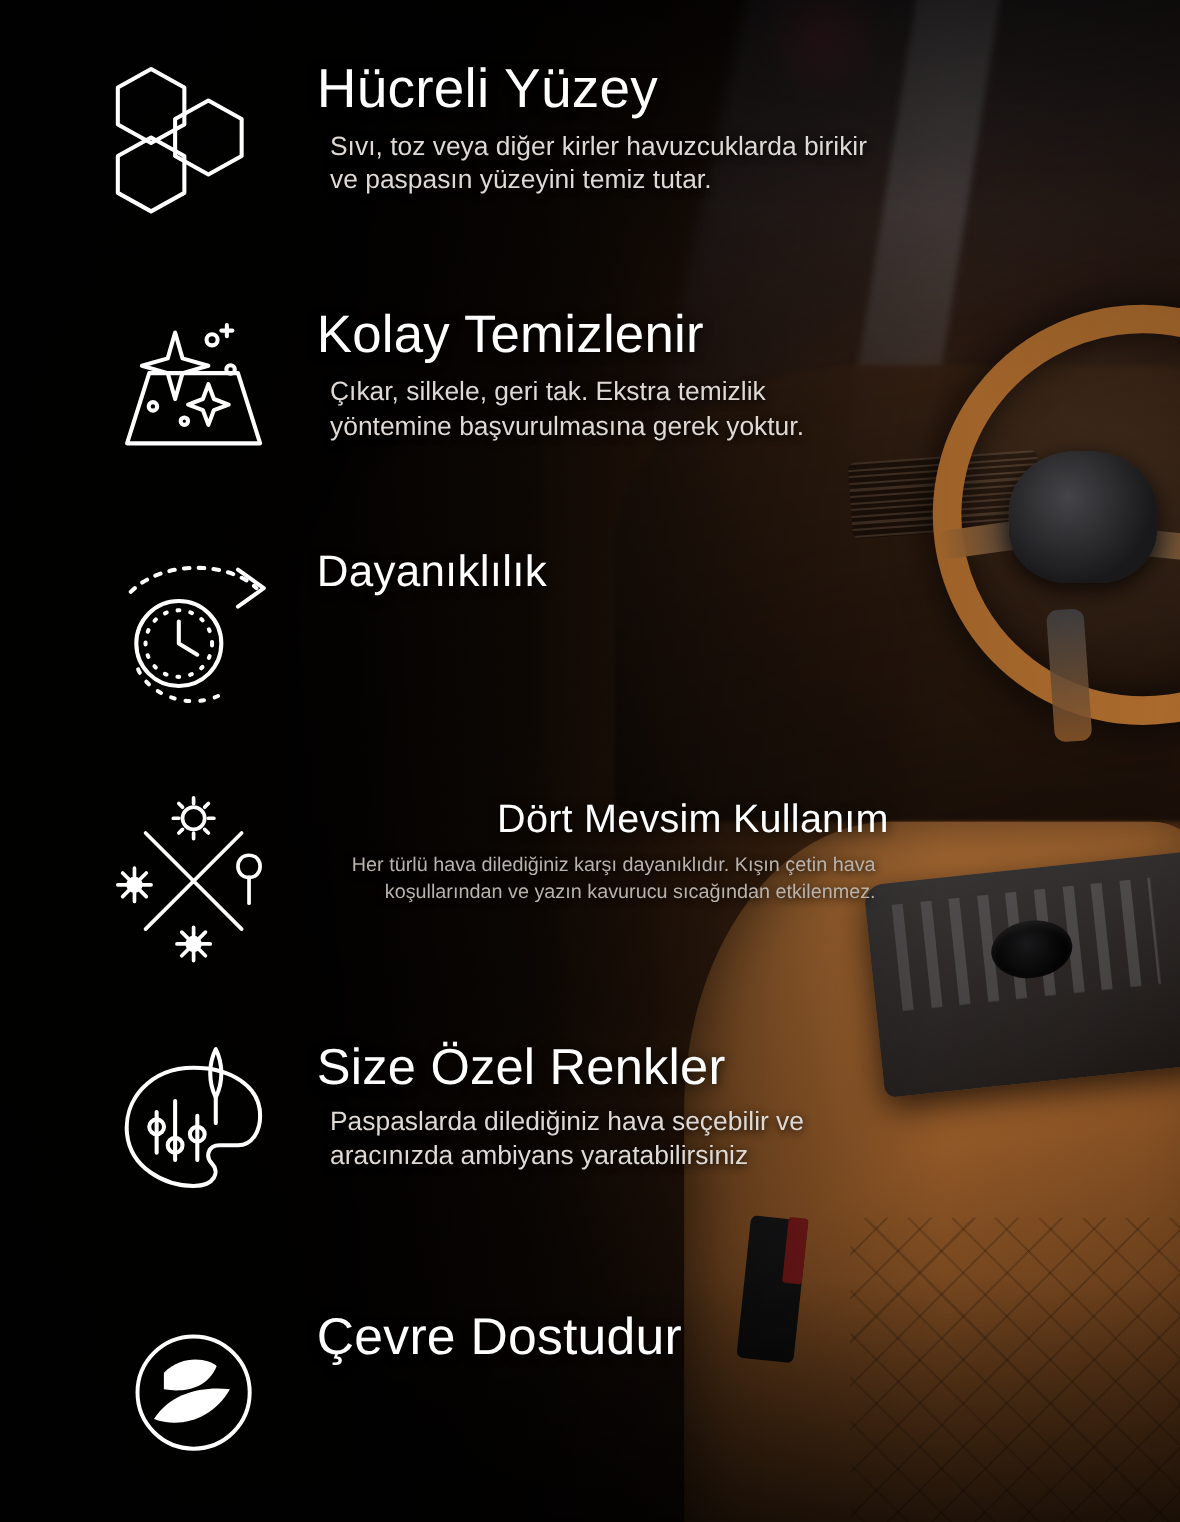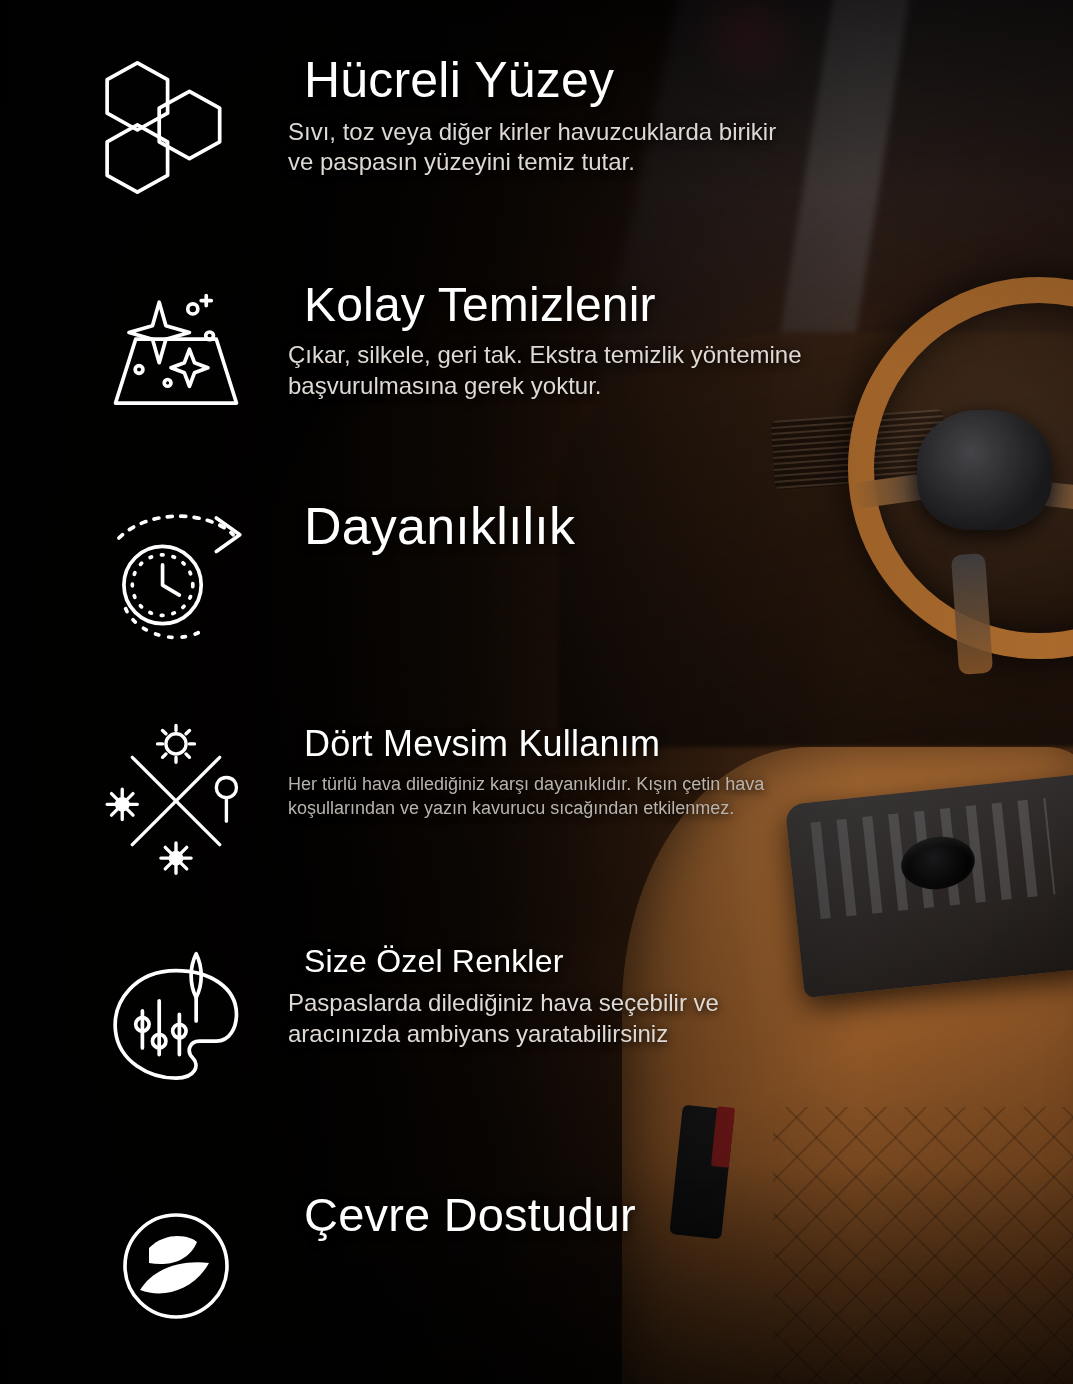--- a/index.html
+++ b/index.html
@@ -259,49 +259,49 @@
   }
   .feature .icon svg {
     width: 168px;
     height: 168px;
   }
   .feature .texts {
     padding-top: 14px;
     max-width: 520px;
   }
   .feature h2 {
-    margin: 0 0 10px 16px;
+    margin: 0 0 10px 0;
     font-size: 45px;
     font-weight: 400;
     color: #ffffff;
     letter-spacing: 0.2px;
     line-height: 1.05;
     text-shadow: 0 2px 10px rgba(0,0,0,0.85);
   }
   .feature p {
-    margin: 0;
+    margin: 12px;
     font-size: 24px;
     line-height: 1.28;
     color: #ded9d4;
     font-weight: 400;
     text-shadow: 0 2px 8px rgba(0,0,0,0.9);
   }
 
   
   .feature.f1 { height: 250px; padding-top: 22px; }
   .feature.f1 h2 { font-size: 50px; }
   .feature.f2 { height: 222px; }
   .feature.f2 h2 { font-size: 48px; }
   .feature.f3 { height: 228px; }
-  .feature.f3 h2 { font-size: 52px; }
-  .feature.f4 { height: 222px; }
+  .feature.f3 h2 { font-size: 40px; }
+  .feature.f4 { height: 222px; text-align: right; }
   .feature.f4 h2 { font-size: 36px; }
   .feature.f4 p { font-size: 18px; line-height: 1.33; color: #b9b3ad; }
   .feature.f5 { height: 248px; }
-  .feature.f5 h2 { font-size: 32px; }
+  .feature.f5 h2 { font-size: 46px; }
   .feature.f6 { height: 210px; }
   .feature.f6 h2 { font-size: 47px; text-align: center; }
   .feature.f6 .icon svg { width: 150px; height: 150px; }
 </style>
 </head>
 <body>
 
 <div id="poster">
 
   <div class="bg-photo">

